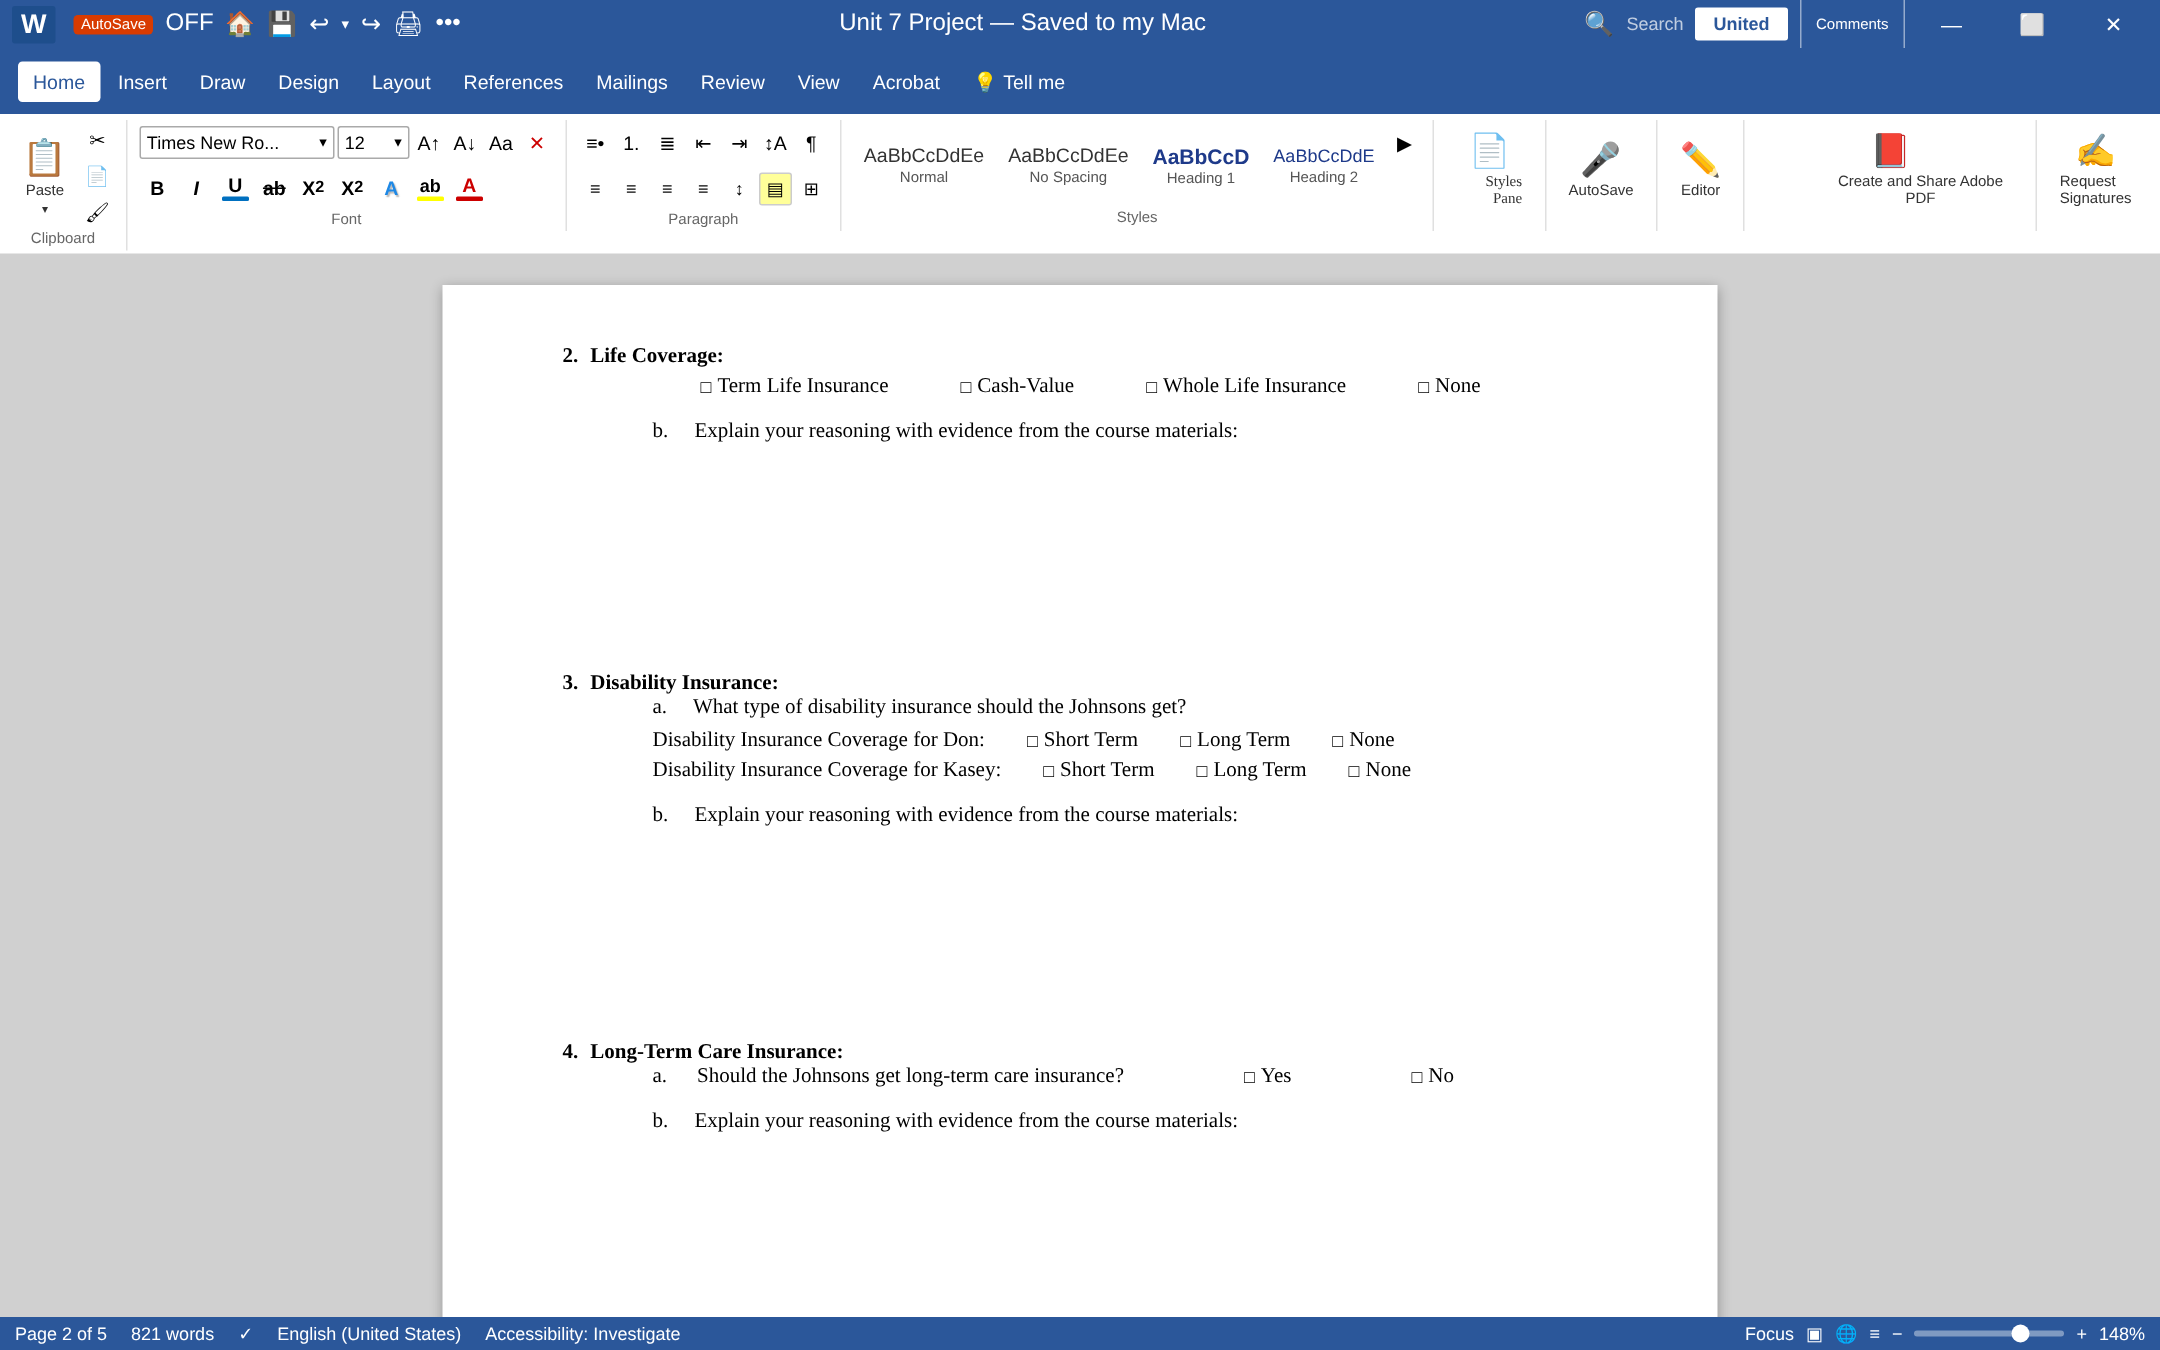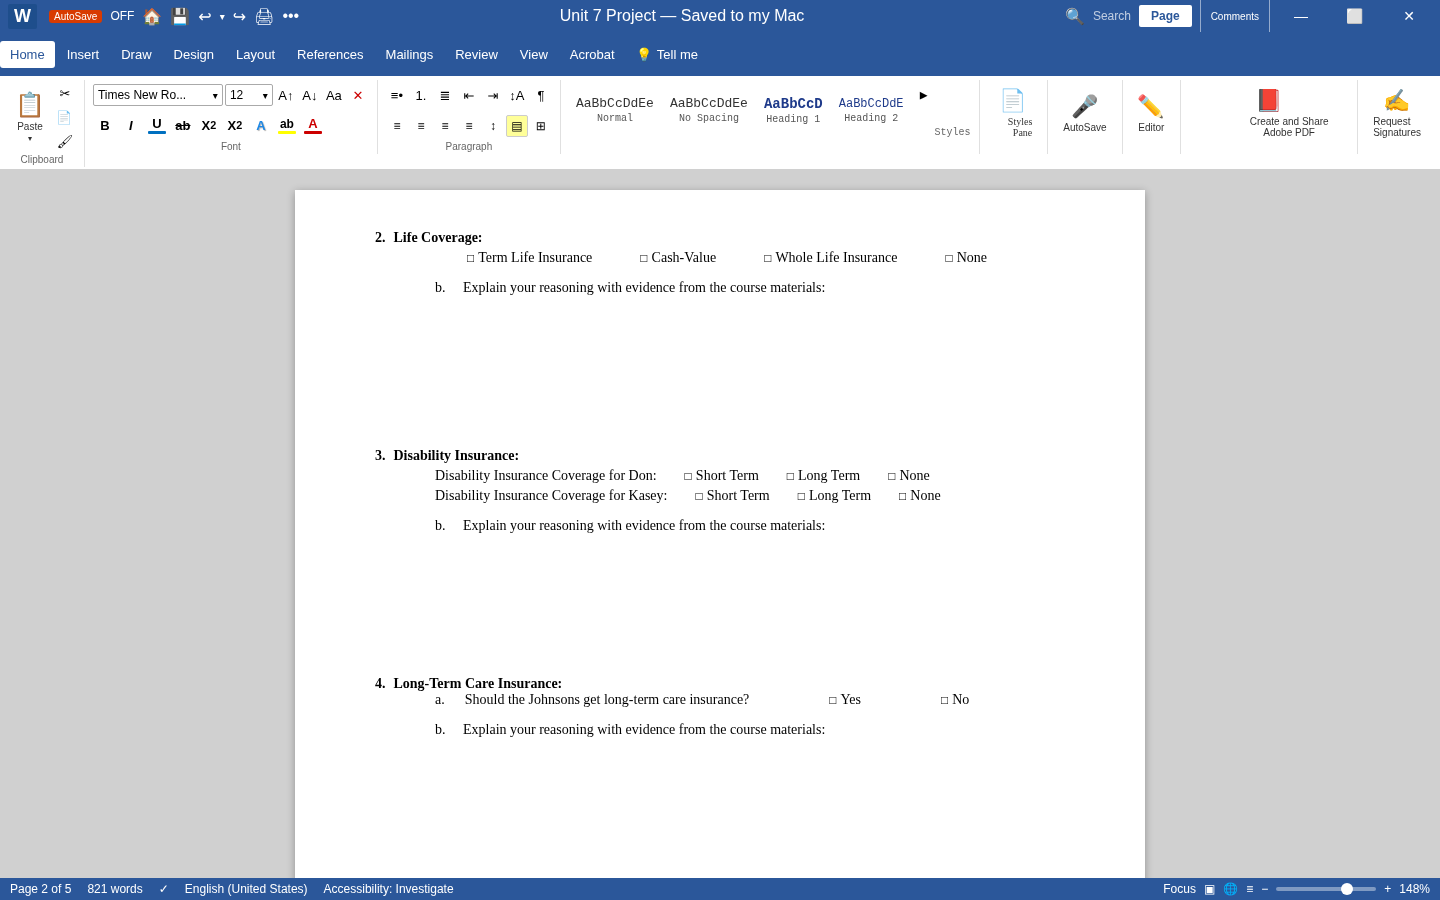--- a/index.html
+++ b/index.html
@@ -22,21 +22,21 @@
     #title-bar-right { display: flex; gap: 6px; }
     .title-btn { width: 46px; height: 32px; display: flex; align-items: center; justify-content: center; cursor: pointer; font-size: 14px; }
     .autosave-badge { background: #d83b01; color: white; font-size: 10px; padding: 1px 5px; border-radius: 3px; }
 
     
     #menu-bar {
       background: #2b579a;
       height: 44px;
       display: flex;
       align-items: center;
-      padding: 0 0;
+      padding: 0 12px;
       gap: 2px;
     }
     .menu-item {
       color: white;
       padding: 6px 10px;
       font-size: 13px;
       cursor: pointer;
       border-radius: 3px;
     }
     .menu-item:hover, .menu-item.active { background: rgba(255,255,255,0.2); }
@@ -273,38 +273,38 @@
       border-radius: 1px;
     }
   </style>
 </head>
 <body>
 
 <div id="title-bar">
   <div id="title-bar-left">
     <span style="font-size:18px; font-weight:bold; color:white; background:#1e4e8c; padding:2px 6px; border-radius:2px; margin-right:4px;">W</span>
     <span class="autosave-badge">AutoSave</span>
-    <span style="cursor:pointer; font-size:12px;">OFF</span>
+    <span style="cursor:pointer; font-size:16px;">OFF</span>
     <span style="font-size:16px; cursor:pointer;">🏠</span>
     <span style="font-size:16px; cursor:pointer;">💾</span>
     <span style="font-size:16px; cursor:pointer;">↩</span>
     <span style="font-size:10px; cursor:pointer;">▾</span>
     <span style="font-size:16px; cursor:pointer;">↪</span>
     <span style="font-size:16px; cursor:pointer;">🖨</span>
     <span style="font-size:16px; cursor:pointer;">•••</span>
   </div>
   <div id="title-bar-center">
     <span>Unit 7 Project</span>
     <span> — </span>
     <span>Saved to my Mac</span>
   </div>
   <div id="title-bar-right" style="display:flex; align-items:center; gap:8px;">
     <span style="font-size:16px; cursor:pointer;">🔍</span>
     <span style="font-size:12px; cursor:pointer; color:rgba(255,255,255,0.7);">Search</span>
-    <button class="share-btn">Page</button>
+    <button class="share-btn">United</button>
     <button class="comments-btn">Comments</button>
     <div class="title-btn">—</div>
     <div class="title-btn">⬜</div>
     <div class="title-btn close">✕</div>
   </div>
 </div>
 
 <div id="menu-bar">
   <div class="menu-item active">Home</div>
   <div class="menu-item">Insert</div>
@@ -406,21 +406,21 @@
       <div class="align-btn">≡</div>
       <div class="align-btn">≡</div>
       <div class="align-btn">↕</div>
       <div class="align-btn" style="background:#ffff99; border:1px solid #ccc;">▤</div>
       <div class="align-btn">⊞</div>
     </div>
     <div class="ribbon-group-label">Paragraph</div>
   </div>
 
   <div class="ribbon-group" style="flex-direction:row; align-items:flex-start;">
-    <div style="display:flex; flex-direction:row;font-family:Liberation Mono, monospace;">
+    <div style="display:flex; flex-direction:column;">
       <div style="display:flex; gap:2px; flex:1;">
         <div class="style-card">
           <div class="style-card-text">AaBbCcDdEe</div>
           <div class="style-card-label">Normal</div>
         </div>
         <div class="style-card">
           <div class="style-card-text">AaBbCcDdEe</div>
           <div class="style-card-label">No Spacing</div>
         </div>
         <div class="style-card">
@@ -520,20 +520,25 @@
 
       <div style="height: 140px;"></div>
 
       <div class="numbered-item">
         <div style="display:flex; gap:8px;">
           <span class="num section-title">3.</span>
           <span class="section-title">Disability Insurance:</span>
         </div>
 
         <div class="sub-item">
+          <div class="question-text">
+            <span>a.</span>
+            &nbsp;&nbsp;&nbsp;
+            <span>What type of disability insurance should the Johnsons get?</span>
+          </div>
 
           <div style="display:flex; align-items:center; gap:6px; margin-top:4px;">
             <span>Disability Insurance Coverage for Don:</span>
             <span style="margin:0 8px;"></span>
             <span class="checkbox-label">
               <span class="checkbox-sym">□</span>
               <span>Short Term</span>
             </span>
             <span style="margin:0 8px;"></span>
             <span class="checkbox-label">

